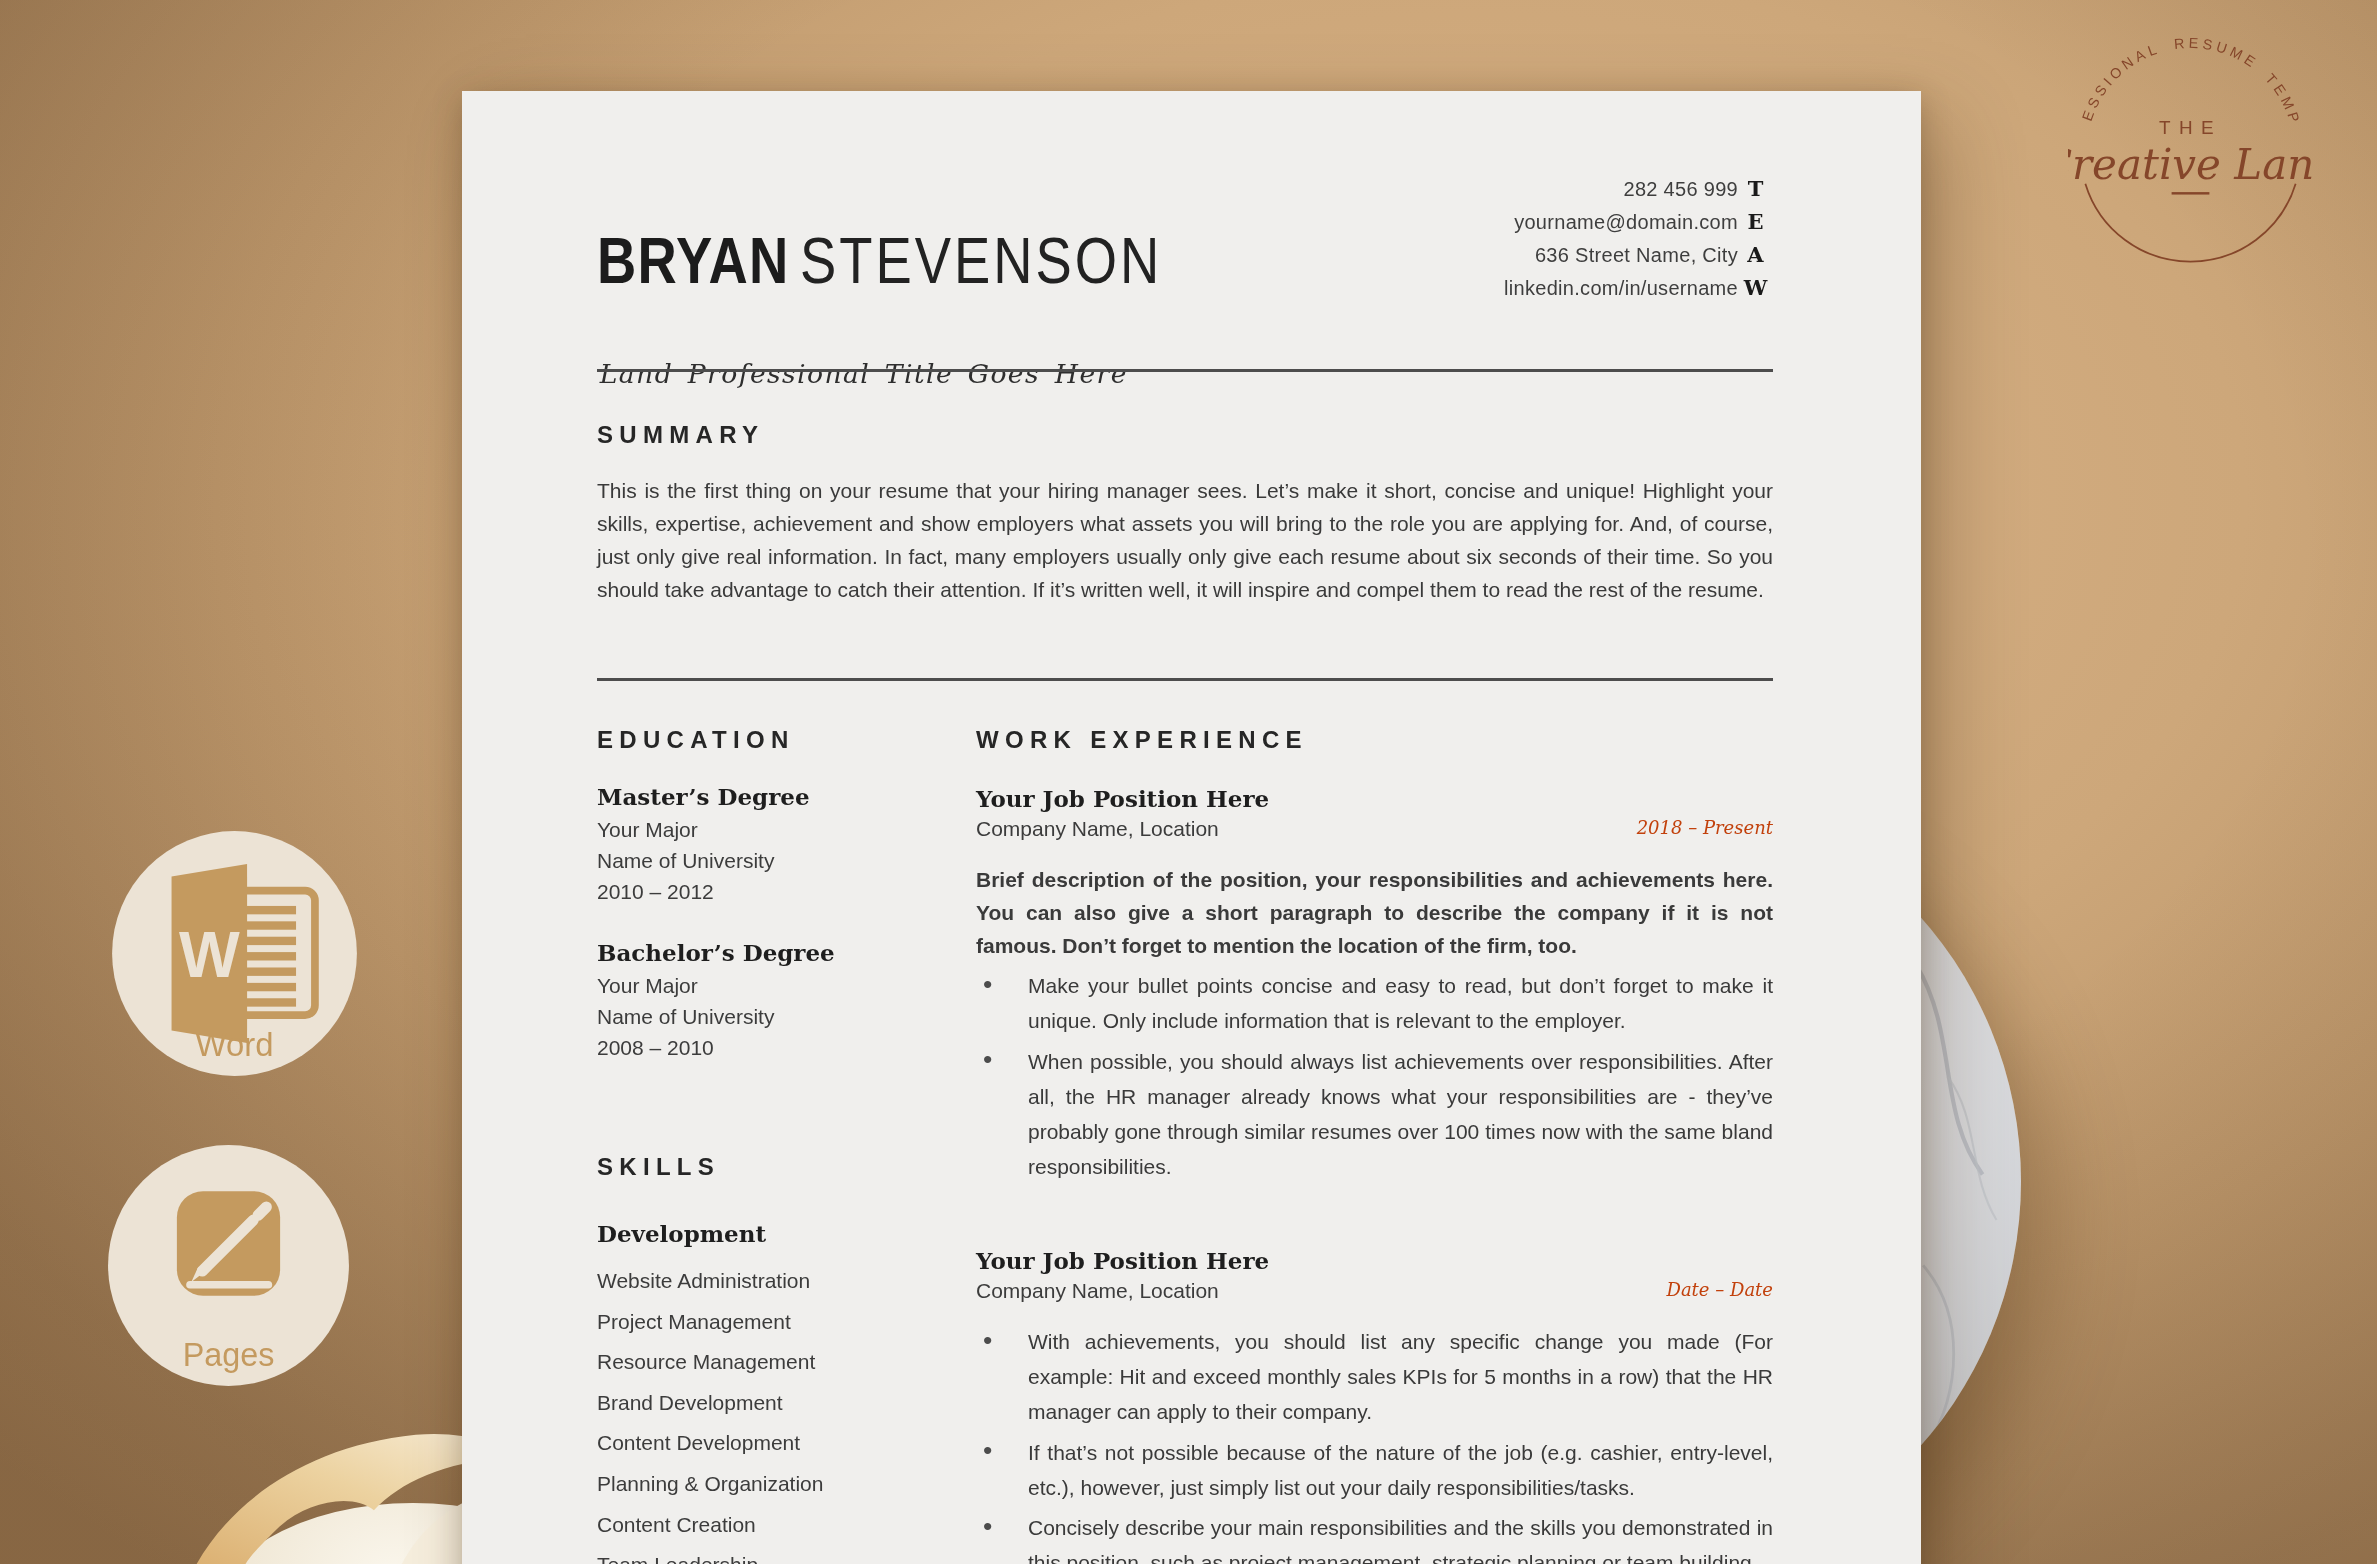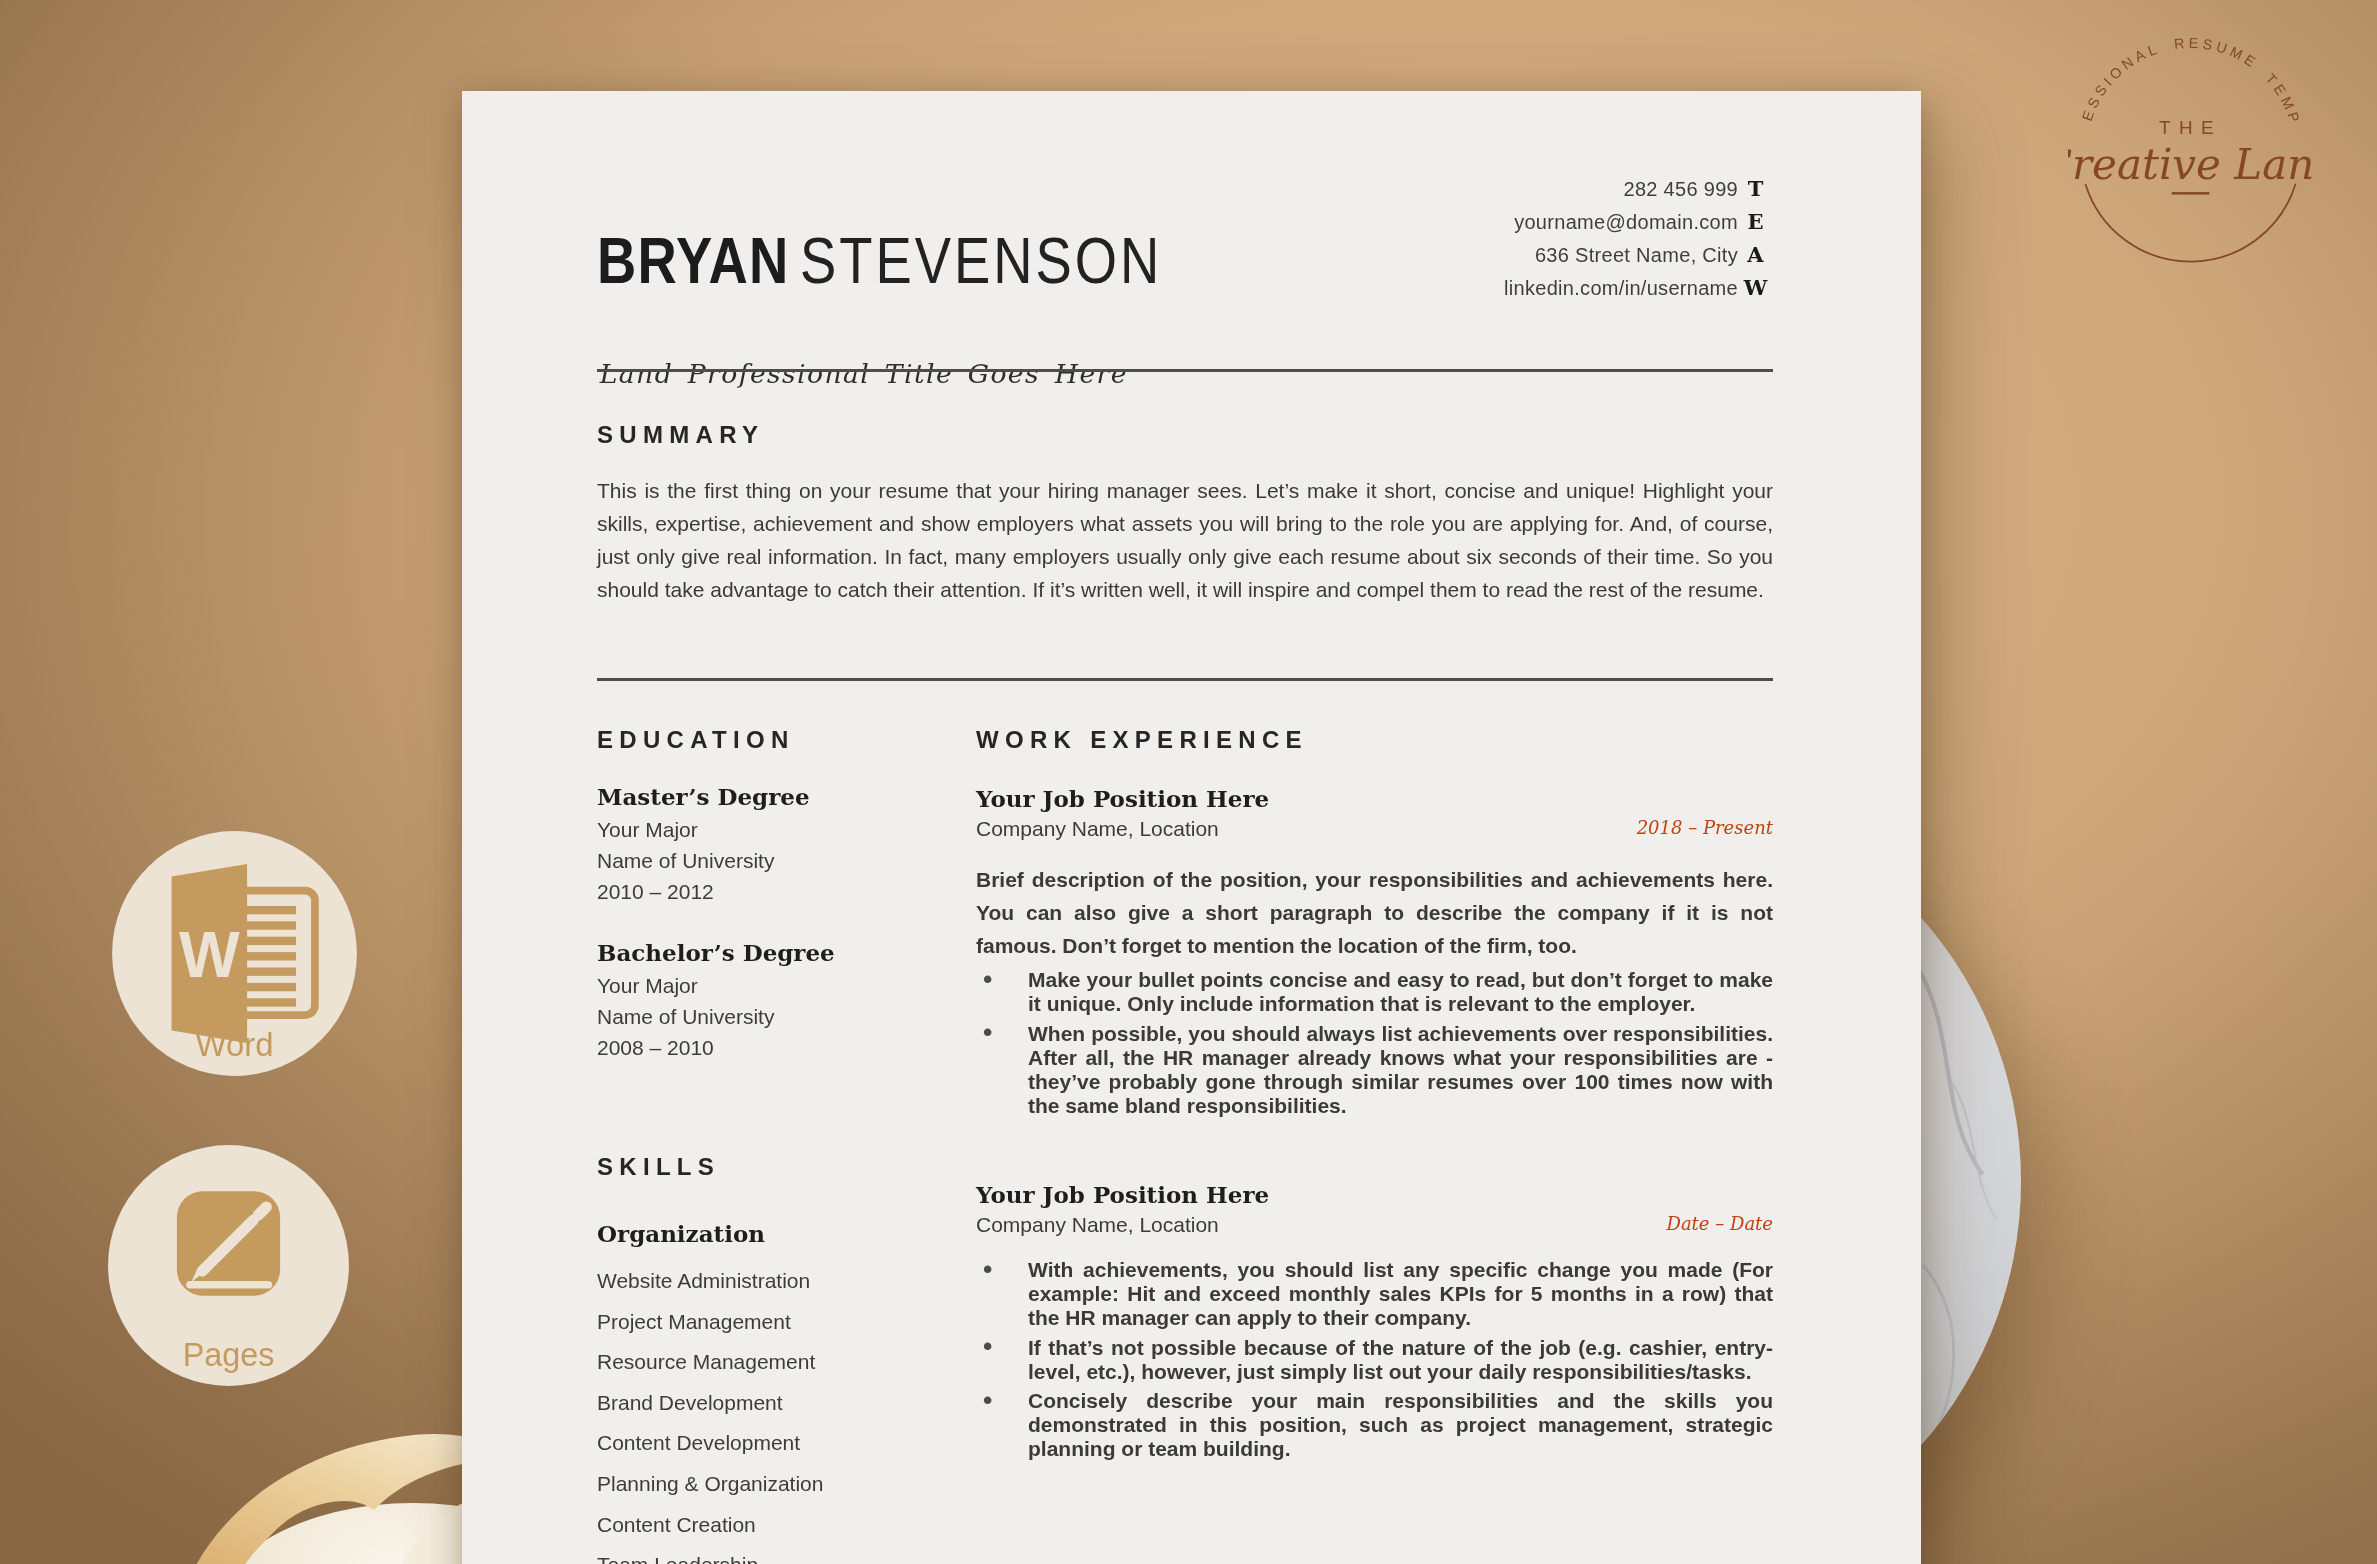--- a/index.html
+++ b/index.html
@@ -60,21 +60,21 @@
   .skills-list{list-style:none;margin:19.6px 0 0 0;padding:0;}
   .skills-list li{font-size:21px;line-height:21px;color:#3c3c3c;margin-bottom:19.6px;}
 
   .jobs{margin-top:26.6px;}
   .job + .job{margin-top:60px;}
   .company-row{display:flex;align-items:flex-start;margin-top:1.4px;height:31px;}
   .company{font-size:21px;color:#3c3c3c;}
   .job-dates{margin-left:auto;font-family:"DejaVu Serif", serif;font-style:italic;font-size:18px;color:#c2410c;}
   .job-desc{margin-top:15.4px;text-align:justify;font-size:21px;line-height:33px;color:#3a3a3a;font-weight:bold;}
   .bullets{list-style:none;margin:5.6px 0 0 0;padding:0;}
-  .bullets li{position:relative;padding-left:52px;text-align:justify;font-size:21px;line-height:24px;color:#3a3a3a;margin-bottom:5.6px;font-weight:bold;}
+  .bullets li{position:relative;padding-left:52px;text-align:justify;font-size:21px;line-height:35px;color:#3a3a3a;margin-bottom:5.6px;}
   .bullets li::before{content:"•";position:absolute;left:7px;top:-1.4px;font-size:26.6px;color:#4c4c4c;}
 
   
   .stamp{position:absolute;left:2068px;top:29px;z-index:5;}
   .badge{position:absolute;z-index:5;}
   .badge-word{left:110px;top:829px;}
   .badge-pages{left:106px;top:1143px;}
 </style>
 </head>
 <body>
@@ -194,21 +194,21 @@
           </div>
           <div class="edu-item">
             <div class="serif-title">Bachelor’s Degree</div>
             <div class="edu-line">Your Major</div>
             <div class="edu-line">Name of University</div>
             <div class="edu-line">2008 – 2010</div>
           </div>
         </div>
 
         <div class="section-heading skills-heading">SKILLS</div>
-        <div class="serif-title skills-sub">Organization</div>
+        <div class="serif-title skills-sub">Development</div>
         <ul class="skills-list">
           <li>Website Administration</li>
           <li>Project Management</li>
           <li>Resource Management</li>
           <li>Brand Development</li>
           <li>Content Development</li>
           <li>Planning &amp; Organization</li>
           <li>Content Creation</li>
           <li>Team Leadership</li>
         </ul>

